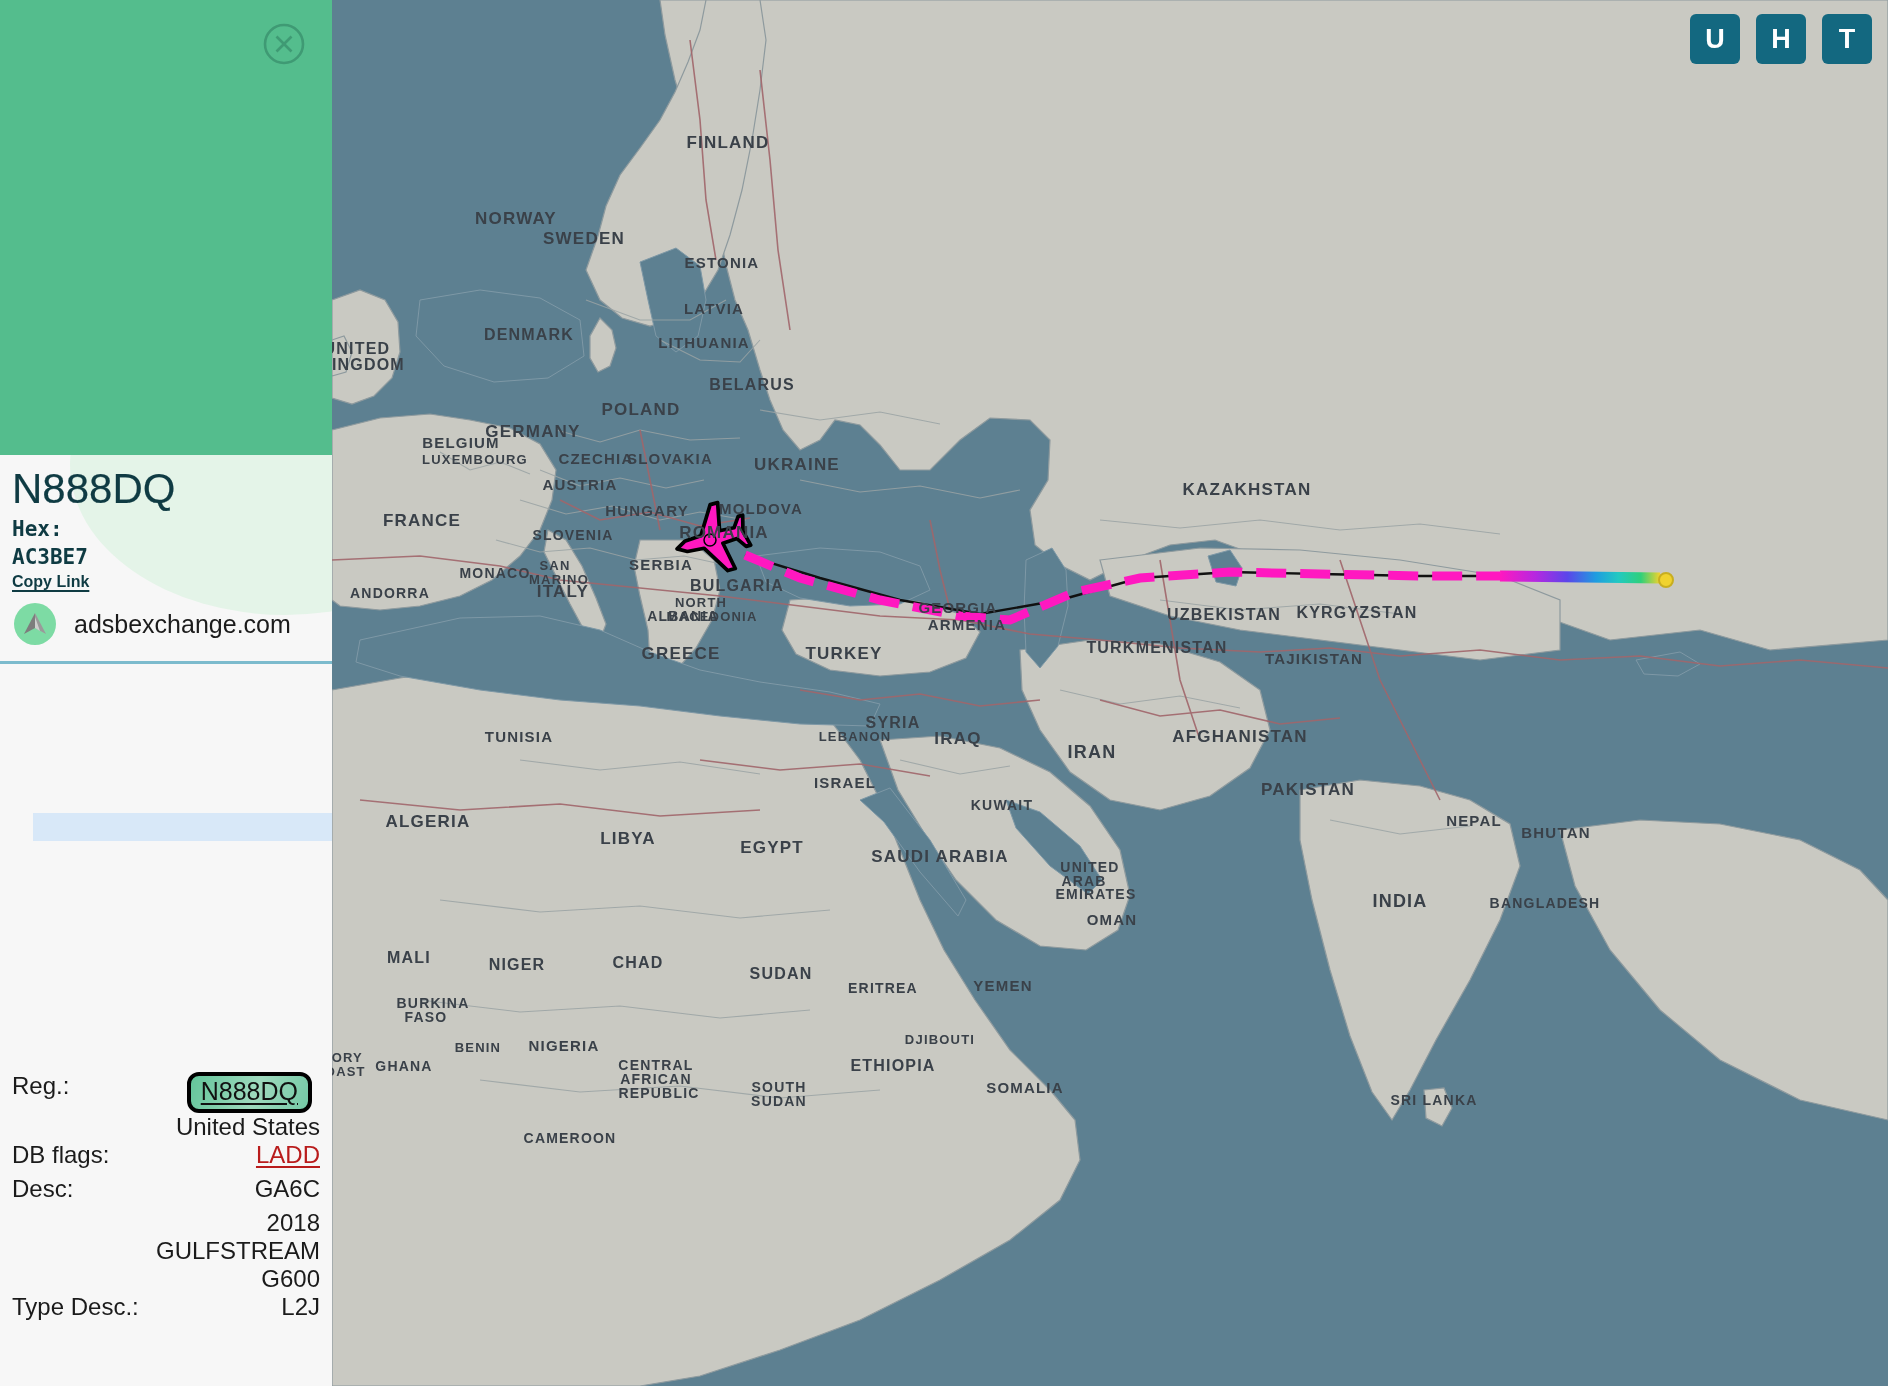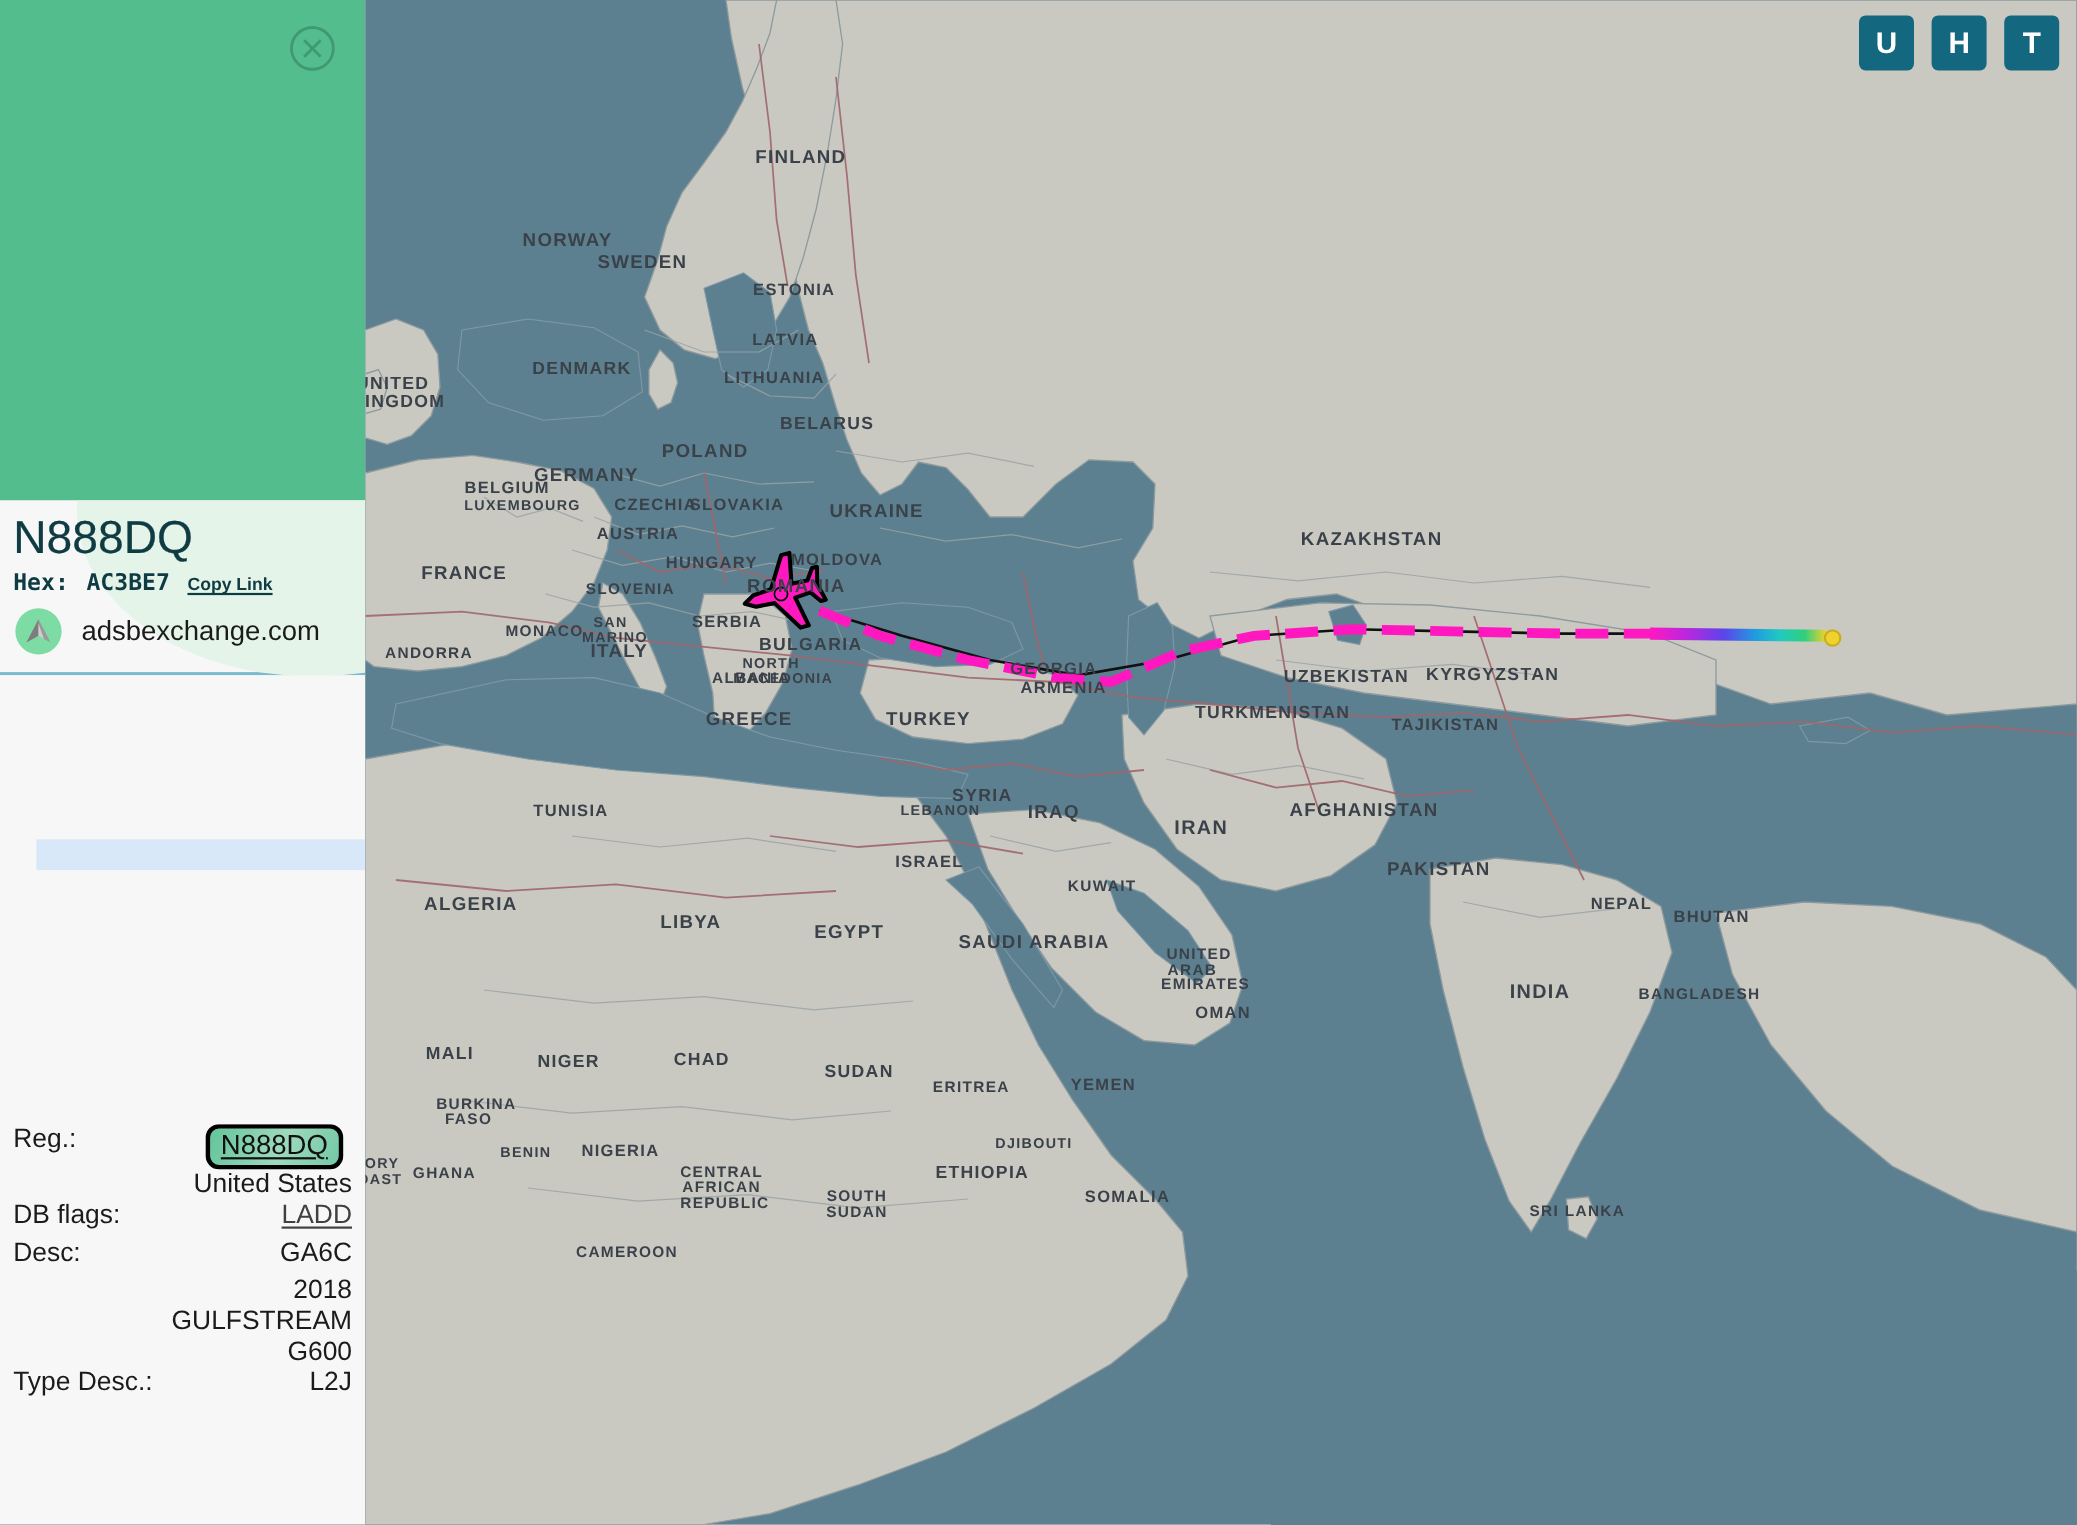--- a/index.html
+++ b/index.html
@@ -111,26 +111,27 @@
     font-weight: 300;
     color: #0f3b43;
     letter-spacing: 0px;
     padding: 4px 0 2px 12px;
     line-height: 48px;
     -webkit-text-stroke: 0.2px #0f3b43;
   }
   #hex-row {
     position: relative; z-index: 2;
     display: flex; align-items: baseline;
-    gap: 16px;
+    gap: 4px;
     padding: 2px 0 6px 12px;
     font-family: "DejaVu Sans Mono", "Liberation Mono", monospace;
     font-size: 21px;
     font-weight: bold;
     color: #0f3b43;
+    flex-direction: column;
   }
   #copy-link {
     color: #0f3b43;
     text-decoration: underline;
     text-decoration-thickness: 2px;
     text-underline-offset: 3px;
     cursor: pointer;
     font-family: "Liberation Sans", sans-serif;
     font-size: 16px;
     font-weight: bold;
@@ -181,21 +182,21 @@
     font-family: "Liberation Sans", sans-serif;
     font-size: 24px;
     color: #1b1b1b;
   }
   #info-table td { padding: 0; vertical-align: top; }
   .tbl-label { text-align: left; padding-left: 12px !important; white-space: nowrap; }
   .tbl-value { text-align: right; padding-right: 12px !important; }
   .row-h { height: 34px; }
   .sub-row td { text-align: right; padding-right: 12px !important; }
   .link-val {
-    color: #404040;
+    color: #b91c1c;
     text-decoration: underline;
     text-decoration-thickness: 2px;
     text-underline-offset: 3px;
     cursor: pointer;
   }
   #reg-badge {
     display: inline-block;
     background: linear-gradient(110deg, #63c59a 0%, #9ed9bd 55%, #74c9a6 100%);
     border: 4px solid #000000;
     border-radius: 12px;

